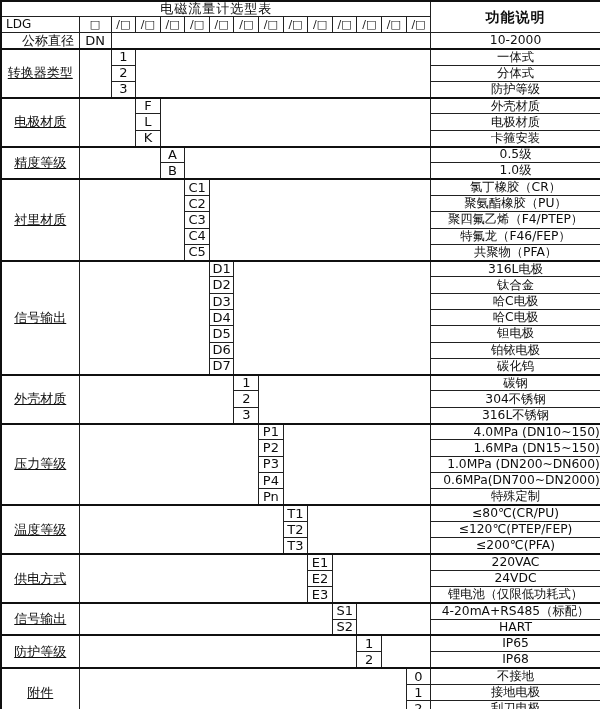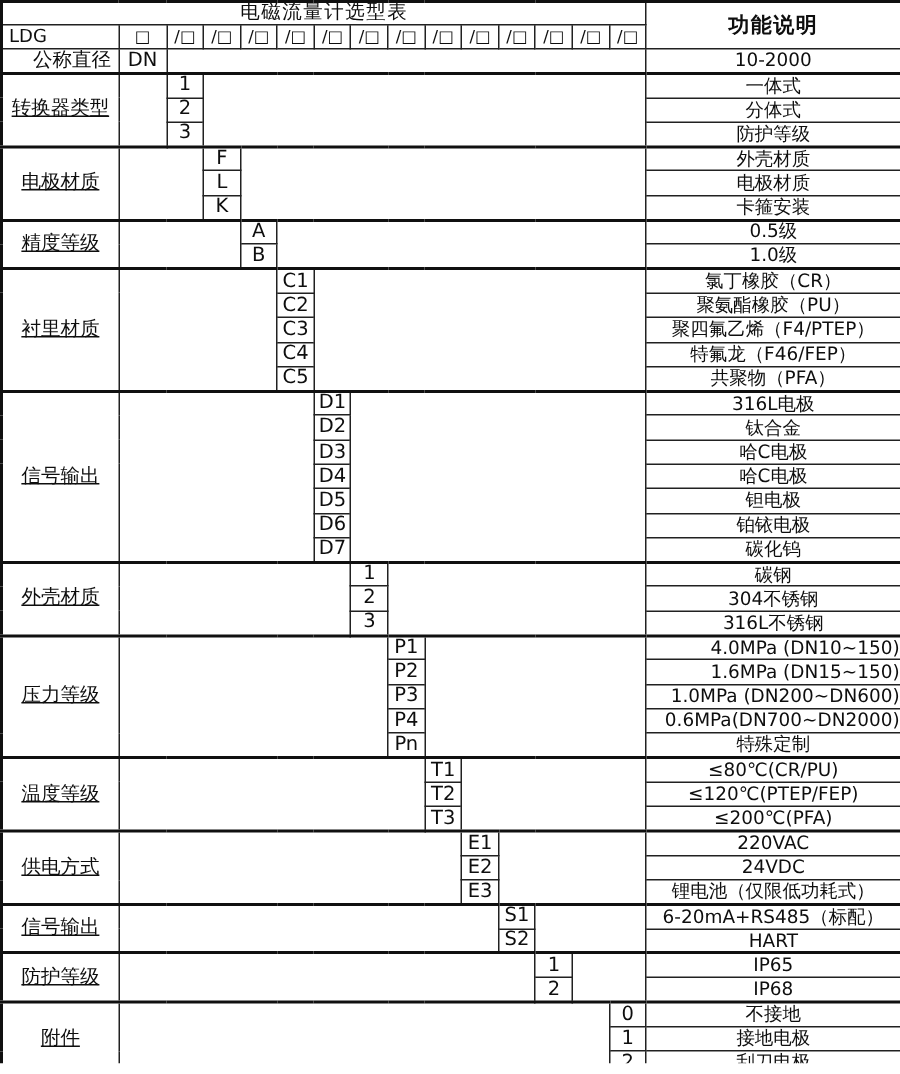--- a/index.html
+++ b/index.html
@@ -257,21 +257,21 @@
   <tr class="r">
     <td class="code">E3</td>
     <td class="desc">锂电池（仅限低功耗式）</td>
   </tr>
 
   <tr class="r sec">
     <td class="cat" rowspan="2">信号输出</td>
     <td class="sp" rowspan="2" colspan="10"></td>
     <td class="code">S1</td>
     <td class="sp" rowspan="2" colspan="3"></td>
-    <td class="desc">6-20mA+RS485（标配）</td>
+    <td class="desc">4-20mA+RS485（标配）</td>
   </tr>
   <tr class="r">
     <td class="code">S2</td>
     <td class="desc">HART</td>
   </tr>
 
   <tr class="r sec">
     <td class="cat" rowspan="2">防护等级</td>
     <td class="sp" rowspan="2" colspan="11"></td>
     <td class="code">1</td>

